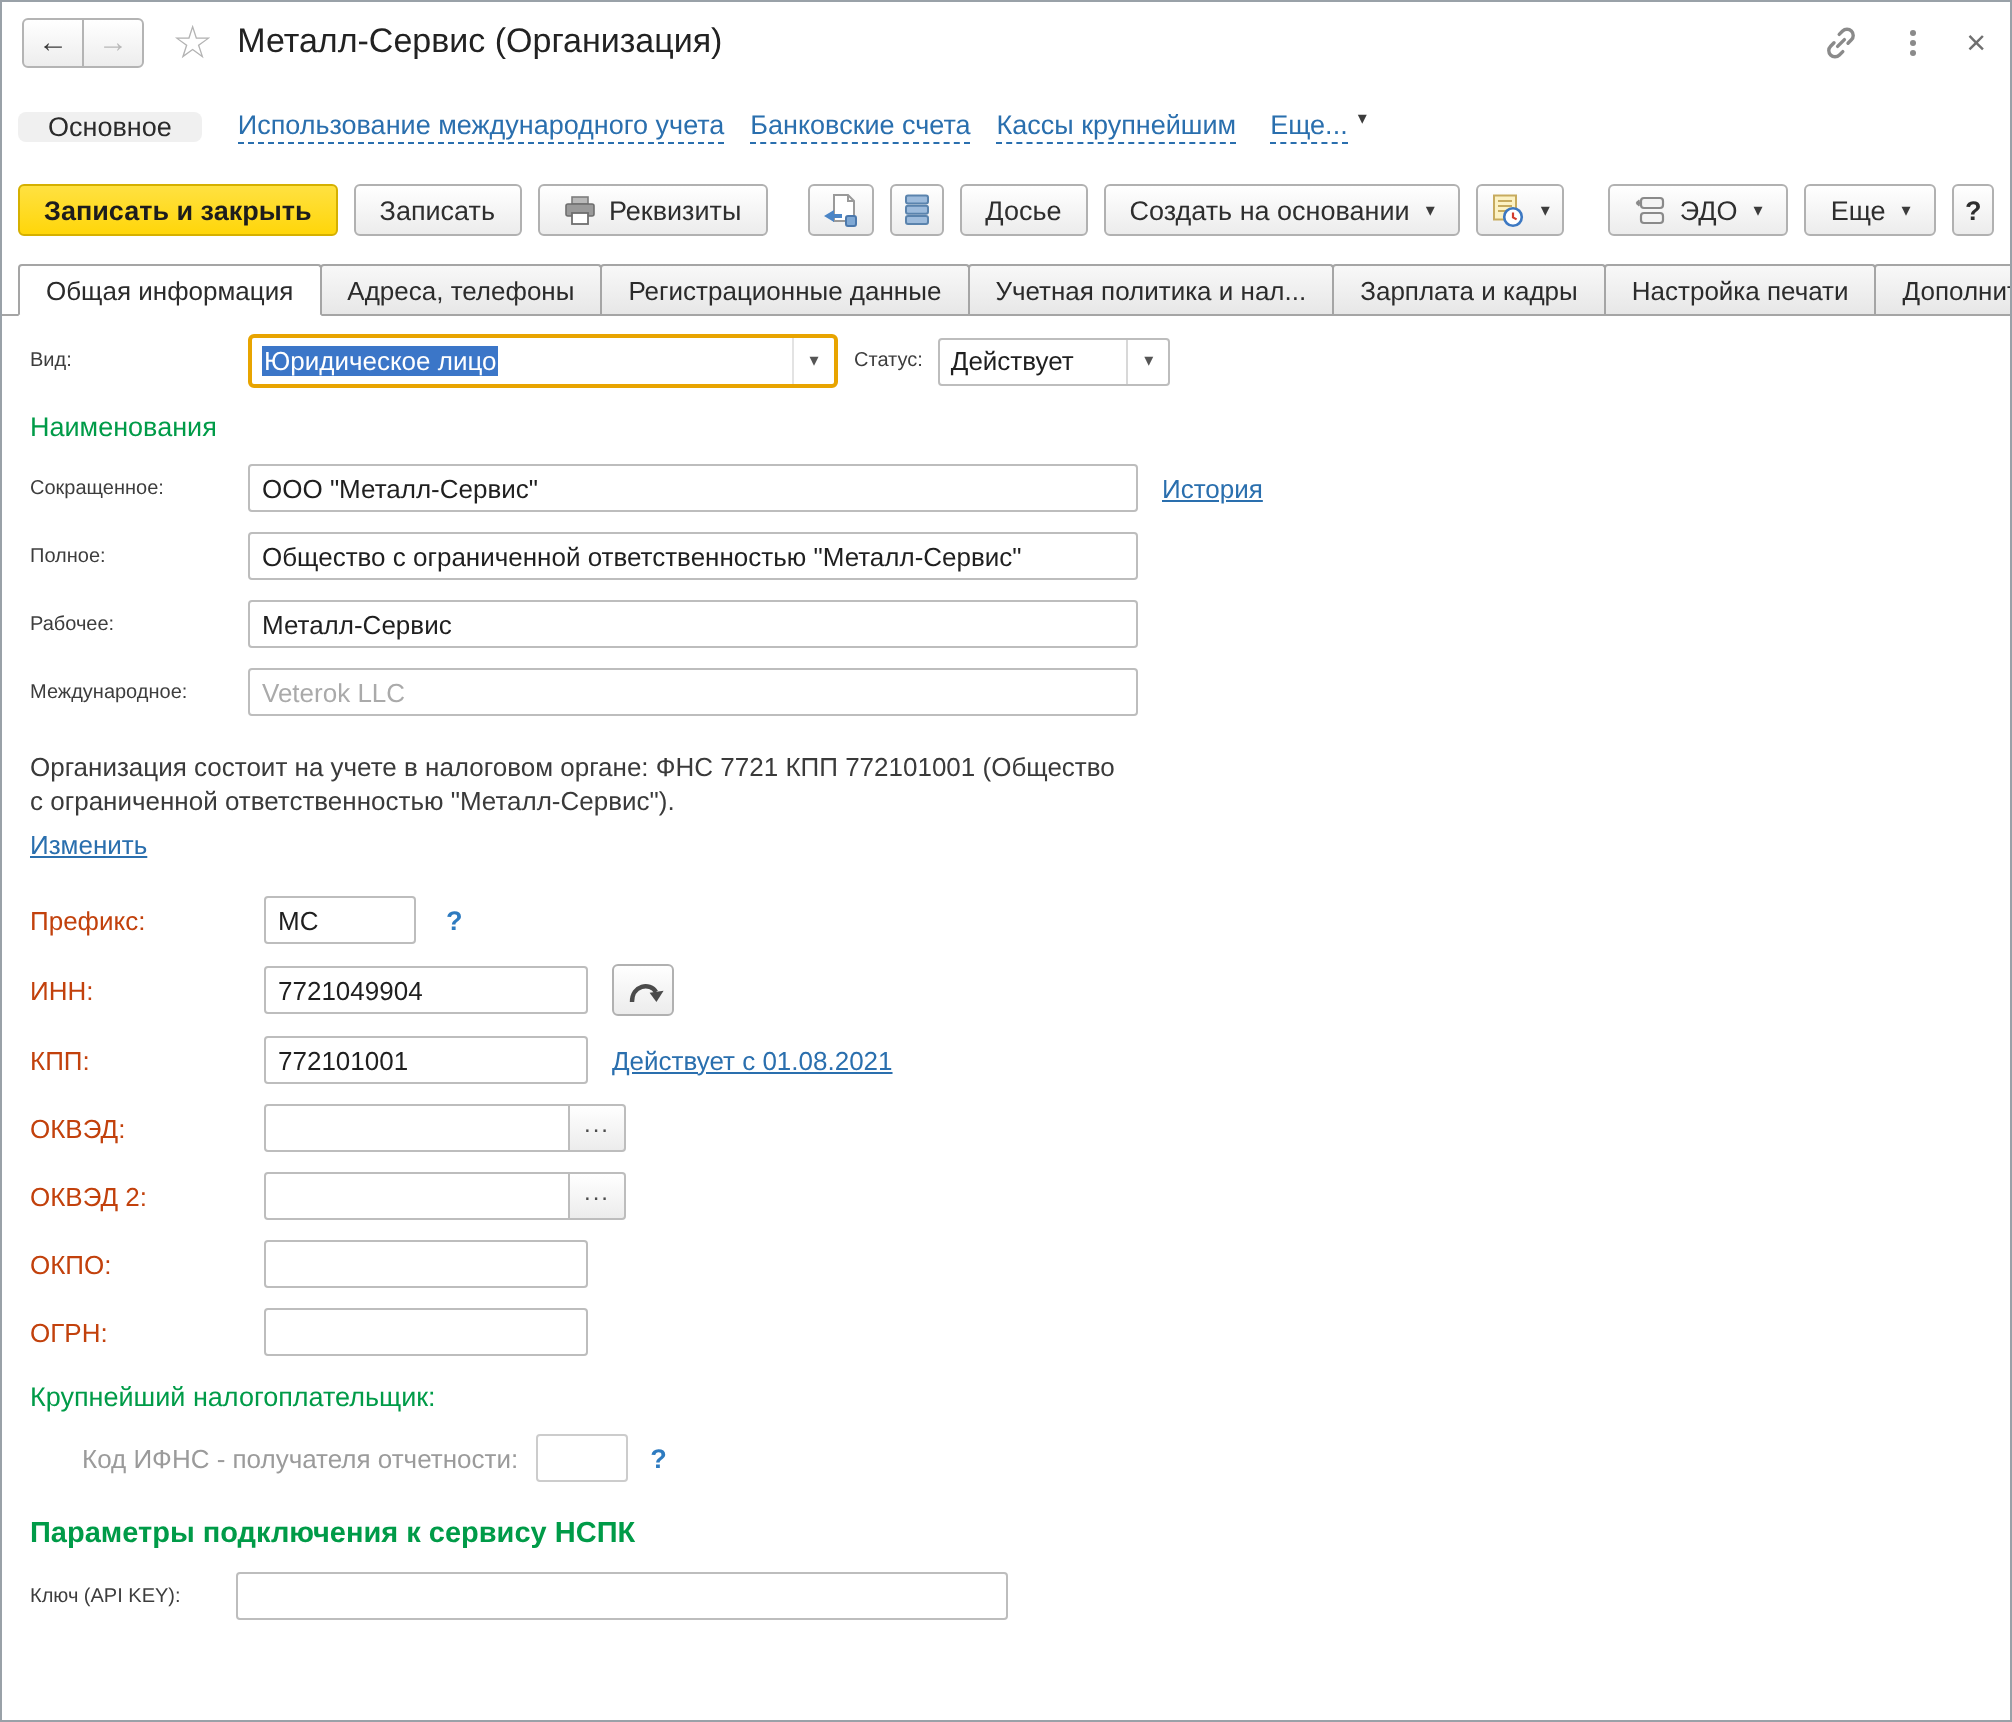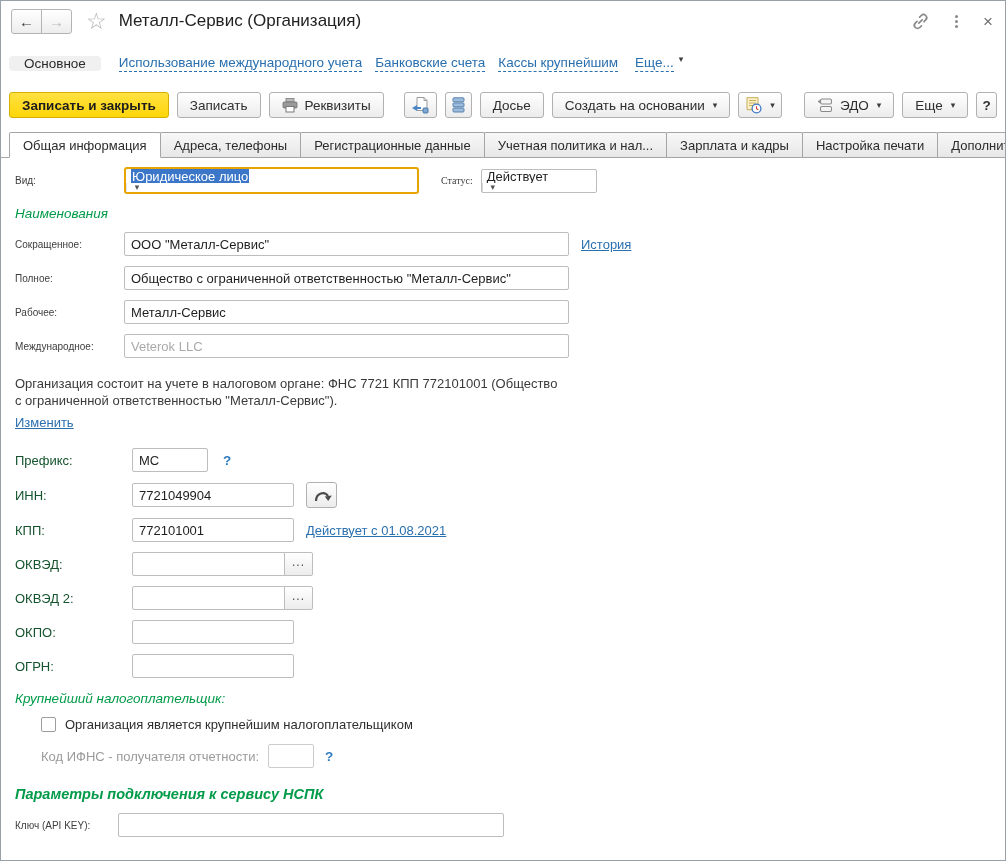--- a/index.html
+++ b/index.html
@@ -50,33 +50,33 @@
   .tab { height:25px; display:flex; align-items:center; padding:0 13px; font-size:13px; color:#2b2b2b;
          background:linear-gradient(#f8f8f8,#e7e7e7); border:1px solid #a5a5a5; border-bottom:none;
          margin-left:-1px; cursor:pointer; white-space:nowrap; border-radius:2px 2px 0 0; }
   .tab:first-child { margin-left:0; }
   .tab.active { height:26px; background:#fff; margin-bottom:-1px; border-bottom:1px solid #fff; z-index:2; position:relative; }
 
   
   .content { flex:1 1 auto; padding:9px 14px 0 14px; overflow:hidden; }
   .row { display:flex; align-items:center; margin-bottom:10px; }
   .lblA { width:109px; flex:0 0 auto; font-size:10px; color:#3d3d3d; }
-  .lblB { width:117px; flex:0 0 auto; font-size:13px; color:#14532d; }
+  .lblB { width:117px; flex:0 0 auto; font-size:13px; color:#c2410c; }
   .inp { height:24px; border:1px solid #bdbdbd; border-radius:2px; padding:0 6px; font-size:13px;
          color:#1f1f1f; background:#fff; font-family:"Liberation Sans",sans-serif; outline:none; }
   .inp::placeholder { color:#aaaaaa; }
   .w-wide { width:445px; }
   .w-inn  { width:162px; }
   .w-pref { width:76px; }
   .w-okved{ width:153px; border-radius:2px 0 0 2px; }
   .w-date { width:98px;  border-radius:2px 0 0 2px; }
   .w-ifns { width:46px; border-color:#cccccc; }
   .w-api  { width:386px; }
 
-  .combo { display:flex; height:24px; border:1px solid #bdbdbd; border-radius:2px; background:#fff; cursor:pointer;flex-direction:column; }
+  .combo { display:flex; height:24px; border:1px solid #bdbdbd; border-radius:2px; background:#fff; cursor:pointer; }
   .combo .cval { flex:1 1 auto; display:flex; align-items:center; padding:0 5px; font-size:13px; color:#1f1f1f; overflow:hidden; white-space:nowrap; }
   .combo .cbtn { width:21px; flex:0 0 auto; border-left:1px solid #d8d8d8; display:flex; align-items:center; justify-content:center; }
   .combo .cbtn .caret { color:#555; }
   .combo.focused { border:2px solid var(--focus-border); border-radius:3px; height:27px; }
   .combo.focused .cbtn { border-left:1px solid #e3e3e3; }
   .sel-text { background:var(--selection-blue); color:#fff; padding:0 1px; }
   .w-kind { width:295px; }
   .w-status { width:116px; }
 
   .attachbtn { height:24px; border:1px solid #bdbdbd; background:linear-gradient(#ffffff,#ececec);
@@ -85,21 +85,21 @@
   .dots3 { width:29px; font-size:12px; letter-spacing:1px; padding-bottom:5px; }
   .calbtn { width:25px; }
   .sqbtn { width:31px; height:26px; border:1px solid #b1b1b1; border-radius:3px;
            background:linear-gradient(#ffffff,#ececec); display:flex; align-items:center; justify-content:center;
            margin-left:12px; cursor:pointer; }
 
   .link { color:var(--link-blue); font-size:13px; text-decoration:underline; cursor:pointer; white-space:nowrap; }
   .ml12 { margin-left:12px; }
   .qmark { color:#2e7bc0; font-weight:bold; font-size:13.5px; cursor:pointer; }
 
-  .sect { color:var(--section-green); font-size:13.5px; margin:12px 0 11px 0;font-style:italic; }
+  .sect { color:var(--section-green); font-size:13.5px; margin:12px 0 11px 0; }
   .sect.big { font-size:14.5px; font-weight:bold; margin:18px 0 11px 0; }
   .infotext { max-width:552px; font-size:13px; color:#3a3a3a; line-height:17px; margin:17px 0 6px 0; }
   .mt18 { margin-top:18px; }
 
   .chkrow { margin-left:26px; margin-bottom:12px; display:flex; align-items:center; }
   .checkbox { width:15px; height:15px; border:1px solid #9c9c9c; border-radius:2px; background:#fff; cursor:pointer; flex:0 0 auto; }
   .chklabel { font-size:13px; color:#2e2e2e; margin-left:9px; }
   .dimlabel { font-size:13px; color:#9b9b9b; margin-right:9px; }
   .ifnsrow { margin-left:26px; }
 
@@ -226,21 +226,21 @@
     <div class="row">
       <span class="lblA">Вид:</span>
       <div class="combo focused w-kind">
         <div class="cval">
             <span class="sel-text">Юридическое лицо</span>
           </div>
         <div class="cbtn">
             <span class="caret">▾</span>
           </div>
       </div>
-      <span class="lblA" style="width:auto;margin:0 8px 0 22px;font-family:Liberation Serif, serif;">Статус:</span>
+      <span class="lblA" style="width:auto;margin:0 8px 0 8px;">Статус:</span>
       <div class="combo w-status">
         <div class="cval">Действует</div>
         <div class="cbtn">
             <span class="caret">▾</span>
           </div>
       </div>
     </div>
 
     <div class="sect">Наименования</div>
 
@@ -311,24 +311,20 @@
     </div>
 
     <div class="row">
       <span class="lblB">ОГРН:</span>
       <input class="inp w-inn" value="" style="">
     </div>
 
 
     <div class="sect" style="margin-top:13px;">Крупнейший налогоплательщик:</div>
 
-    <div class="chkrow">
-      <span class="checkbox"></span>
-      <span class="chklabel">Организация является крупнейшим налогоплательщиком</span>
-    </div>
 
     <div class="row ifnsrow">
       <span class="dimlabel">Код ИФНС - получателя отчетности:</span>
       <input class="inp w-ifns" value="" style="">
       <span class="qmark" style="margin-left:11px;">?</span>
     </div>
 
     <div class="sect big">Параметры подключения к сервису НСПК</div>
 
     <div class="row">

